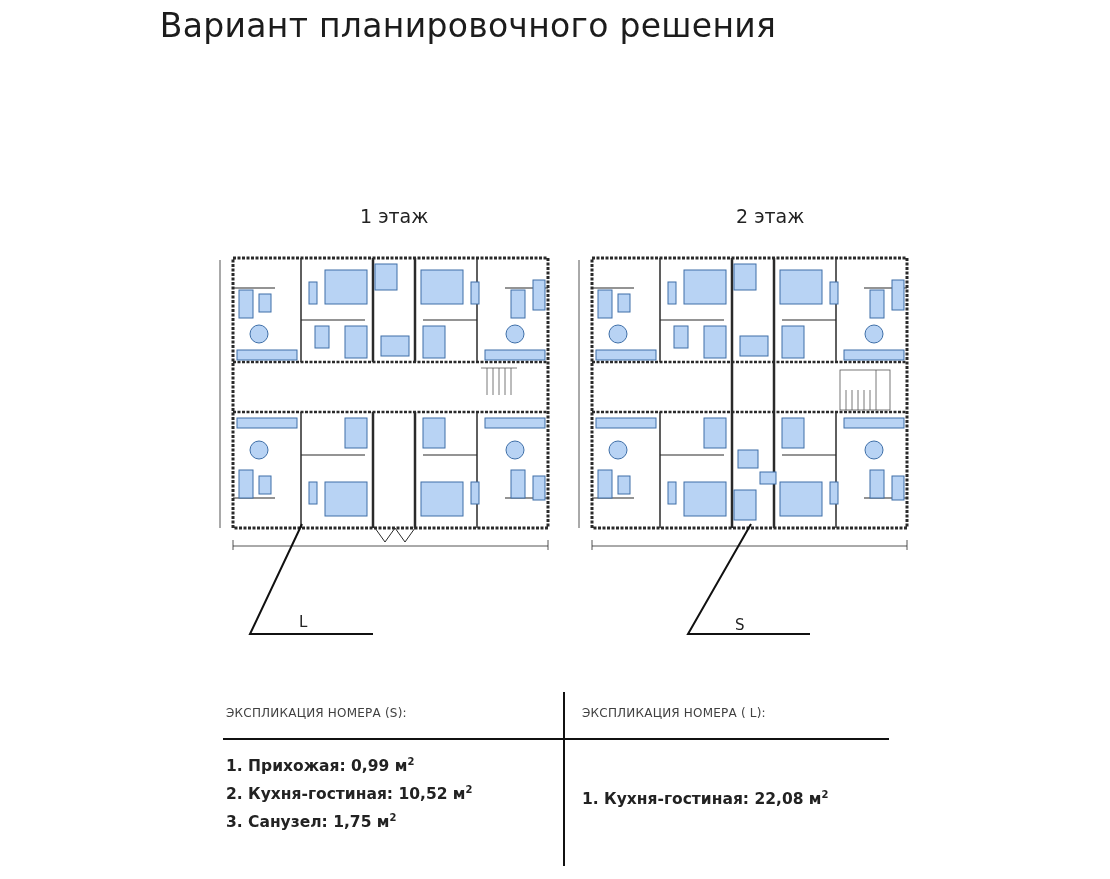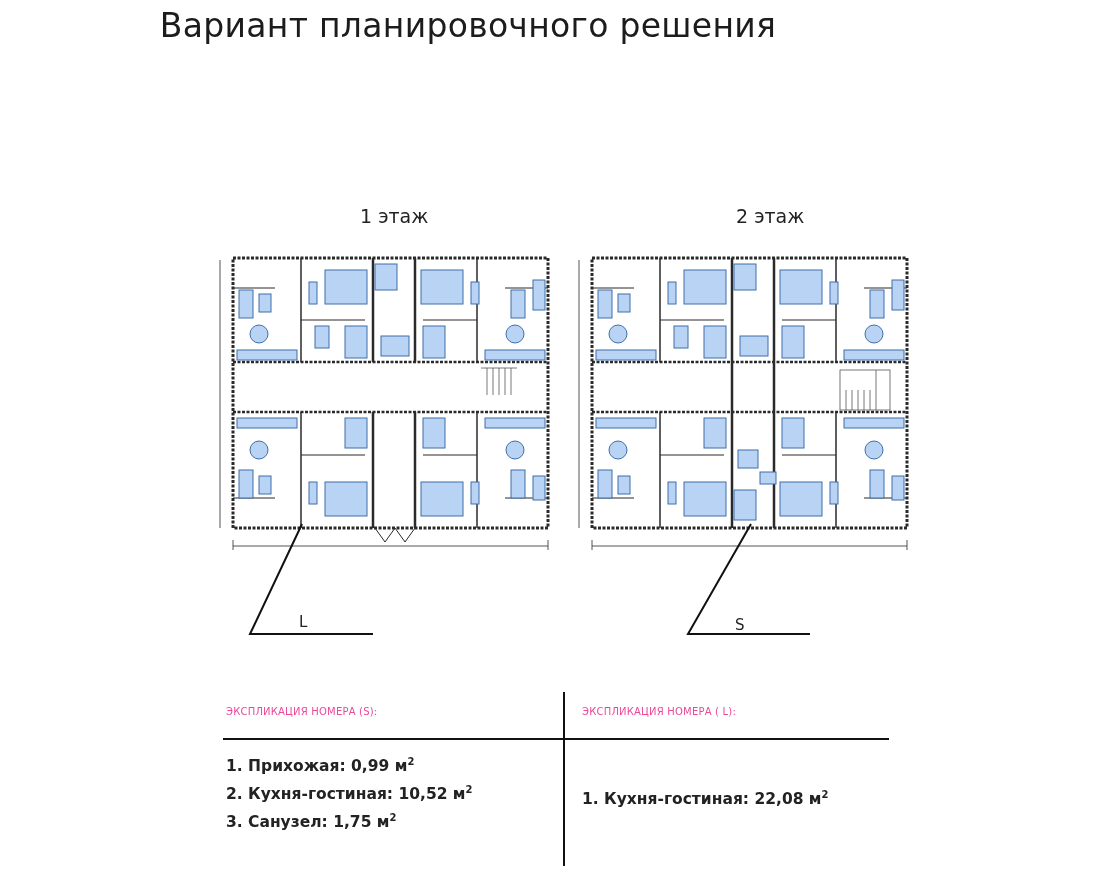--- a/index.html
+++ b/index.html
@@ -3,21 +3,21 @@
 <meta charset="utf-8">
 <style>
   html, body { margin:0; padding:0; background:#ffffff; }
   body { width:1110px; height:879px; position:relative; overflow:hidden;
          font-family:"DejaVu Sans", sans-serif; color:#1a1a1a; }
   .title { position:absolute; left:0; width:936px; top:6px; text-align:center;
            font-size:33px; font-weight:400; letter-spacing:0.3px; color:#1c1c1c; }
   .floor-label { position:absolute; font-size:19px; color:#222; }
   svg.plan { position:absolute; }
   .leader-label { position:absolute; font-size:15px; color:#222; }
-  .expl-head { position:absolute; font-size:10px; color:#ec4899; letter-spacing:0.2px; }
+  .expl-head { position:absolute; font-size:12px; color:#404040; letter-spacing:0.2px; }
   .expl-list { position:absolute; font-size:15.5px; line-height:23px; color:#222; margin:0; padding:0; list-style:none;font-weight:bold; }
   .expl-list li sup { font-size:10px; }
   .hline { position:absolute; height:2px; background:#111; }
   .vline { position:absolute; width:2px; background:#111; }
 </style>
 </head>
 <body>
 
 <div class="title">Вариант планировочного решения</div>
 

